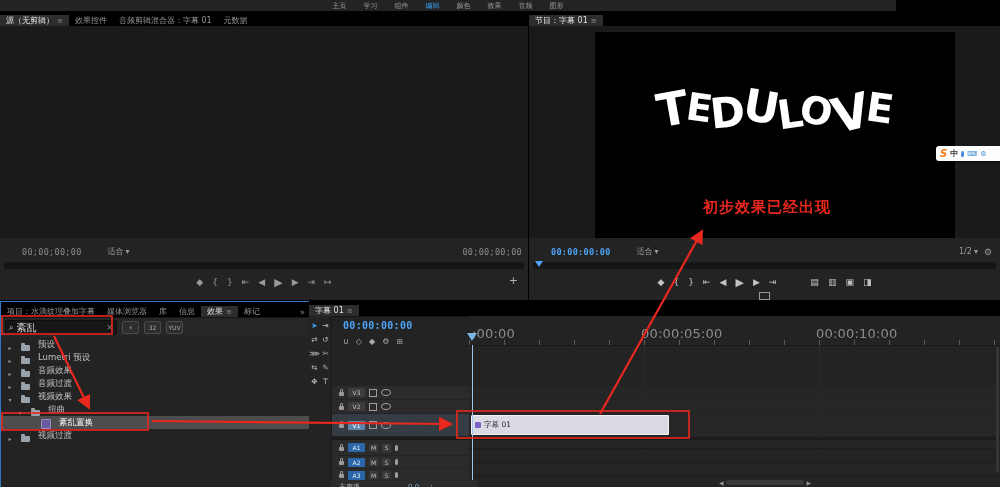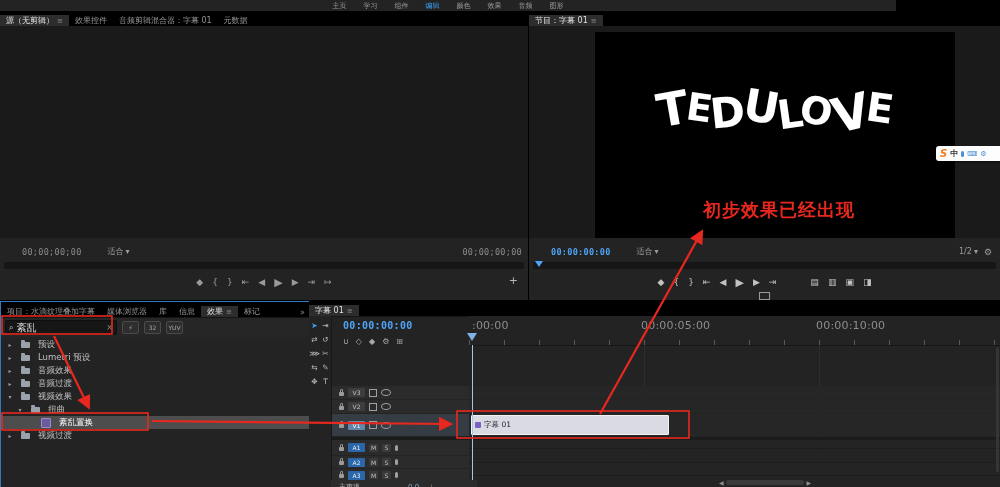--- a/index.html
+++ b/index.html
@@ -17,54 +17,54 @@
   #timeline-panel{left:309px;top:301px;width:691px;height:186px}
   .tabbar{height:15px;background:#000000;border-bottom:1px solid #151515;display:flex;align-items:flex-end;font-size:8px;color:#969696;white-space:nowrap;overflow:hidden}
   .tab{display:flex;align-items:center;gap:3px;padding:0 6px}
   .tab.active{background:#2d2d2d;color:#e4e4e4}
   .menu-glyph{font-size:7px;color:#8a8a8a}
   .tab-chev{margin-left:auto;padding:0 4px;display:flex;align-items:center;font-size:8px;color:#8a8a8a}
   
   .mon-area{position:absolute;left:0;right:0;top:15px;height:212px;background:#1a1a1a}
   .vframe{position:absolute;left:66px;top:21px;width:360px;height:206px;background:#000;z-index:1}
   .tedu{position:absolute;left:0;right:0;top:50px;text-align:center;color:#fff;font-weight:bold;white-space:nowrap;line-height:52px}
-  .vnote{position:absolute;left:108px;top:166px;font-size:18px;font-weight:bold;color:#e8281e;letter-spacing:1px}
+  .vnote{position:absolute;left:108px;top:166px;font-size:15px;font-weight:bold;color:#e8281e;letter-spacing:1px}
   .mrow1{position:absolute;left:16px;right:0;top:234px;height:13px;display:flex;align-items:center;font-size:8.5px}
   .tc-blue{color:#4fa3f5;font-weight:bold;letter-spacing:.3px}
   .tc-gray{color:#8b8b8b;letter-spacing:.3px}
   .dd{display:flex;align-items:center;gap:2px;color:#9b9b9b;font-size:8px}
   .scrub{position:absolute;left:4px;right:4px;top:251px;height:7px;background:#161616;border-radius:2px}
   .scrub .ph{position:absolute;left:2px;top:-1px;width:0;height:0;border-left:4px solid transparent;border-right:4px solid transparent;border-top:6px solid #4fa3f5}
   .transport{position:absolute;left:0;right:0;top:263px;height:16px;display:flex;align-items:center;justify-content:center;gap:9px;font-size:9px;color:#c2c2c2}
   .transport .big{font-size:11px}
   .transport .spacer{width:16px}
   .subrow{position:absolute;left:0;right:0;top:281px;display:flex;justify-content:center}
   .subrow .sq{width:9px;height:6px;border:1px solid #9a9a9a}
   .addbtn{position:absolute;right:10px;top:263px;font-size:11px;color:#b5b5b5}
   
   .searchrow{display:flex;align-items:center;gap:5px;height:19px;padding:0 4px;background:#262626}
   .searchbox{display:flex;align-items:center;gap:3px;width:104px;height:13px;background:#161616;border:1px solid #0e0e0e;border-radius:2px;padding:0 3px;font-size:8px;color:#e0e0e0}
   .searchbox input{flex:1;min-width:0;background:transparent;border:none;outline:none;color:#e0e0e0;font-size:10px;font-family:inherit;padding:0}
   .badge{display:flex;align-items:center;justify-content:center;height:11px;min-width:13px;border:1px solid #4a4a4a;border-radius:2px;font-size:6px;color:#a8a8a8;background:#2e2e2e;padding:0 1px}
   .etree{position:absolute;left:0;right:0;top:36px;bottom:0;font-size:8.5px;color:#c0c0c0}
-  .erow{display:flex;align-items:center;gap:8px;height:13px;padding-left:6px}
+  .erow{display:flex;align-items:flex-end;gap:8px;height:13px;padding-left:6px}
   .erow.ind1{padding-left:16px}
   .erow.ind2{padding-left:26px}
   .erow.sel{background:#4d4d4d;color:#fff}
   .caret{width:6px;font-size:6px;color:#9a9a9a;text-align:center;flex:0 0 auto}
   .fold{width:9px;height:6px;background:#9aa2ab;border-radius:1px;position:relative;flex:0 0 auto}
   .fold::before{content:"";position:absolute;left:0;top:-2px;width:4px;height:2px;background:#9aa2ab;border-radius:1px 1px 0 0}
   .fxicon{width:8px;height:8px;background:#6b5a9e;border:1px solid #9d8ccc;border-radius:1px;flex:0 0 auto}
   
   .tl-tools{position:absolute;left:0;top:15px;width:22px;bottom:0;background:#232323;border-right:1px solid #181818;display:grid;grid-template-columns:11px 11px;align-content:start;justify-items:center;row-gap:5px;padding-top:5px;font-size:7.5px;color:#bdbdbd;z-index:3}
   .tl-tools .active-tool{color:#3fa3ff}
   .tl-tc{position:absolute;left:34px;top:19px;font-size:10px;z-index:3}
   .tl-icons{position:absolute;left:34px;top:36px;display:flex;gap:7px;font-size:8px;color:#a8a8a8;z-index:3}
   .ruler{position:absolute;left:160px;right:0;top:15px;height:29px;background:#232323;border-bottom:1px solid #181818}
-  .ruler .lbl{position:absolute;bottom:13px;font-size:11px;color:#8d8d8d;letter-spacing:.2px}
+  .ruler .lbl{position:absolute;bottom:4px;font-size:13px;color:#8d8d8d;letter-spacing:.2px}
   .ruler .ticks{position:absolute;left:0;right:0;bottom:0;height:5px;background:repeating-linear-gradient(to right,#5a5a5a 0 1px,transparent 1px 35px)}
   .lanes-grid{position:absolute;top:44px;height:135px;width:1px;background:#2d2d2d}
   .playhead{position:absolute;top:44px;height:135px;left:163px;width:1px;background:#9fc6ea;z-index:5}
   .ph-cap{position:absolute;top:32px;left:158px;width:0;height:0;border-left:5px solid transparent;border-right:5px solid transparent;border-top:8px solid #7fb3e6;z-index:6}
   .trow{position:absolute;left:22px;right:0}
   .thead{position:absolute;left:0;width:138px;top:0;bottom:1px;background:#2b2b2b;display:flex;align-items:center;gap:4px;padding-left:8px;font-size:6.5px;color:#b4b4b4}
   .thead.hl{background:#353c44}
   .tlane{position:absolute;left:138px;right:0;top:0;bottom:1px;background:#262626}
   .tlane.a{background:#242424}
   .tbox{min-width:15px;height:9px;border-radius:1px;background:#3d3d3d;color:#c2c2c2;display:flex;align-items:center;justify-content:center;font-size:6px;padding:0 1px}

